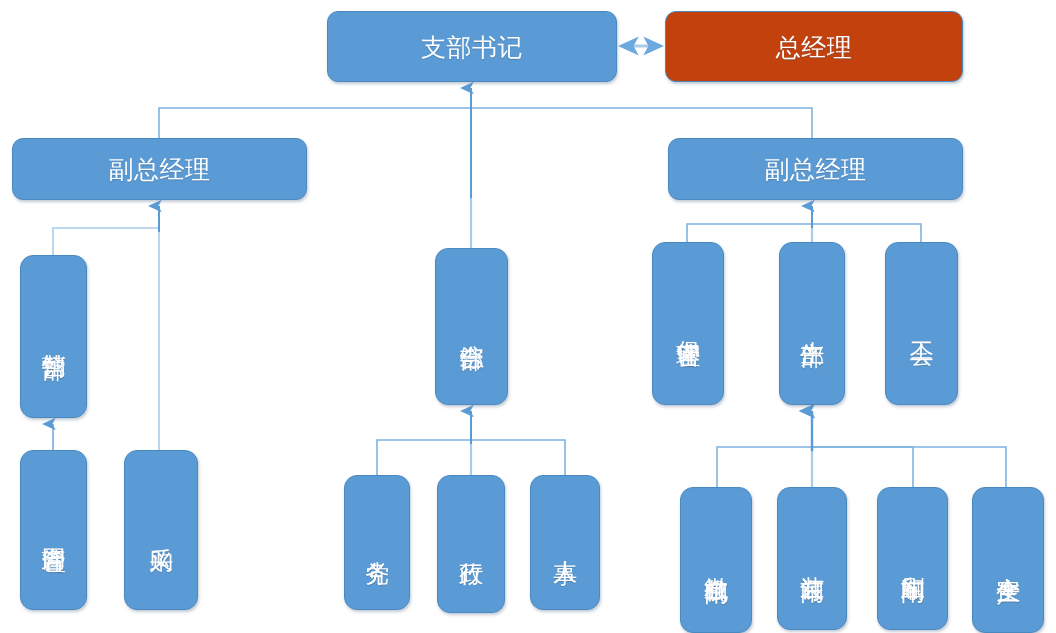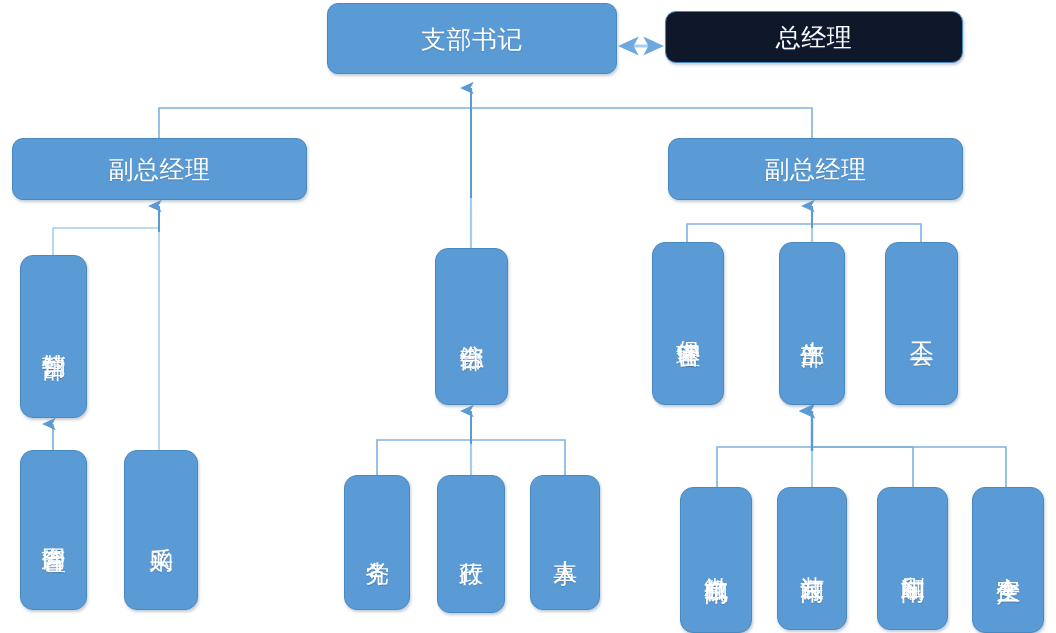--- a/index.html
+++ b/index.html
@@ -134,24 +134,24 @@
     <g>
       <polyline points="1006,487 1006,447 812,447" fill="none" stroke="#7fb2e0" stroke-width="1.6"></polyline>
     </g>
     <g>
       <line x1="812" y1="487" x2="812" y2="447" stroke="#a8cdeb" stroke-width="2.2"></line>
       <line x1="812" y1="451" x2="812" y2="411" stroke="#5b9bd5" stroke-width="2.4" marker-end="url(#arrow-up-head)"></line>
     </g>
   </svg>
 
   <div id="node-layer">
-      <div class="node wide" style="left: 327px; top: 3px; width: 290px; height: 71px; background: rgb(91, 155, 213); border-color: rgb(74, 137, 192);">
+      <div class="node wide" style="left: 327px; top: 11px; width: 290px; height: 71px; background: rgb(91, 155, 213); border-color: rgb(74, 137, 192);">
         <span class="label">支部书记</span>
       </div>
-      <div class="node wide" style="left: 665px; top: 11px; width: 298px; height: 52px; background: #0f172a; border-color: rgb(74, 137, 192);">
+      <div class="node wide" style="left: 665px; top: 11px; width: 298px; height: 71px; background: #c2410c; border-color: rgb(74, 137, 192);">
         <span class="label">总经理</span>
       </div>
       <div class="node wide" style="left: 12px; top: 138px; width: 295px; height: 62px; background: rgb(91, 155, 213); border-color: rgb(74, 137, 192);">
         <span class="label">副总经理</span>
       </div>
       <div class="node wide" style="left: 668px; top: 138px; width: 295px; height: 62px; background: rgb(91, 155, 213); border-color: rgb(74, 137, 192);">
         <span class="label">副总经理</span>
       </div>
       <div class="node vertical" style="left: 20px; top: 255px; width: 67px; height: 163px; background: rgb(91, 155, 213); border-color: rgb(74, 137, 192);">
         <span class="label">营销部</span>

